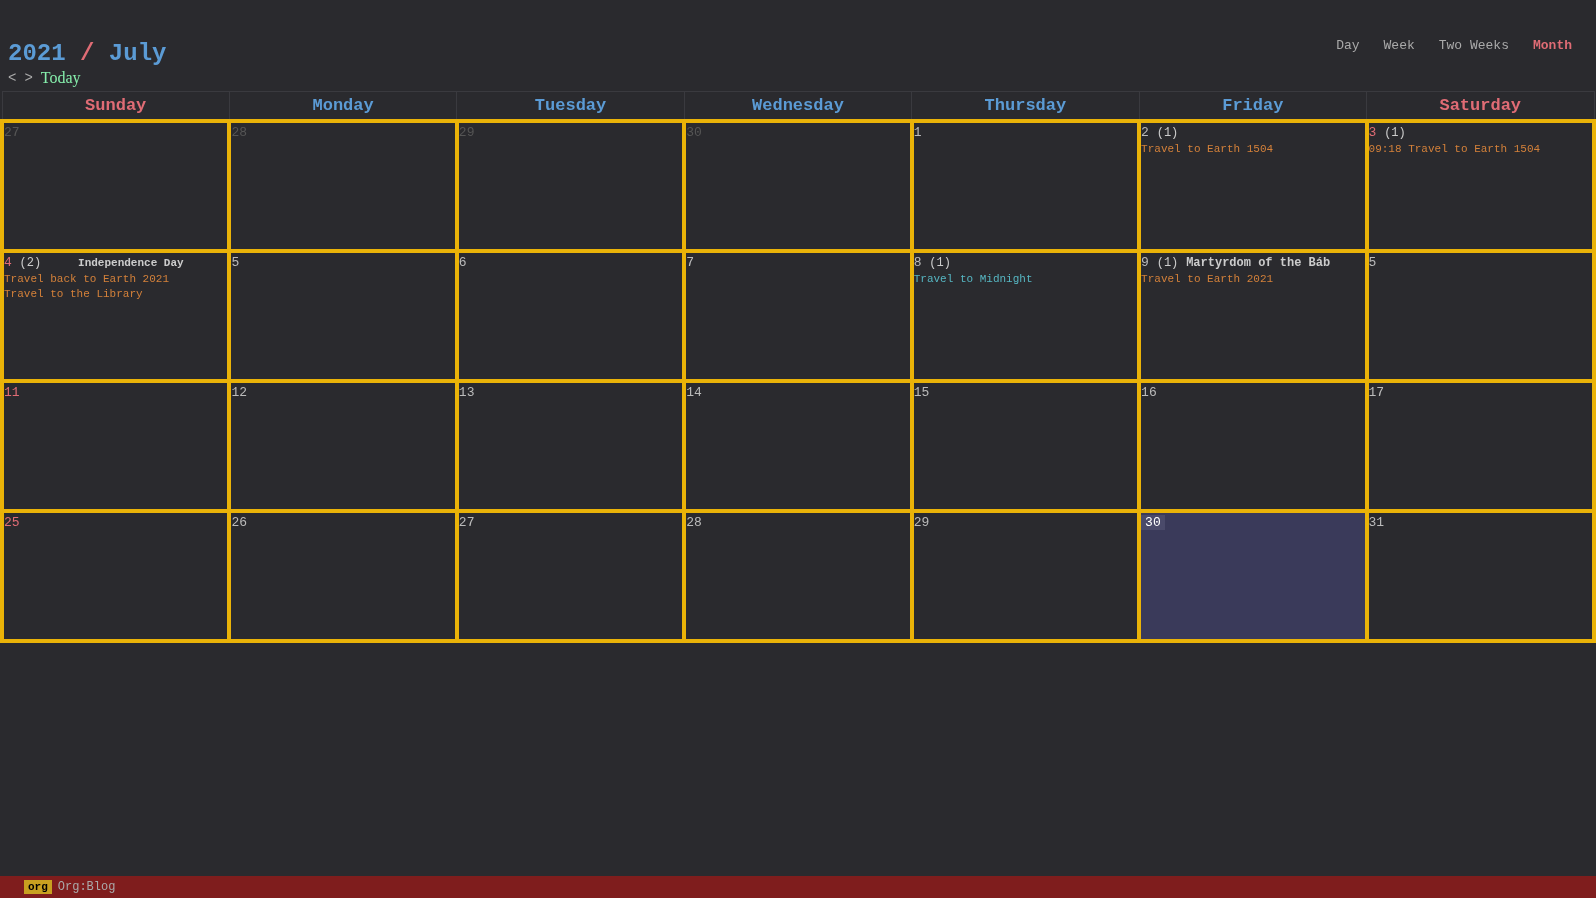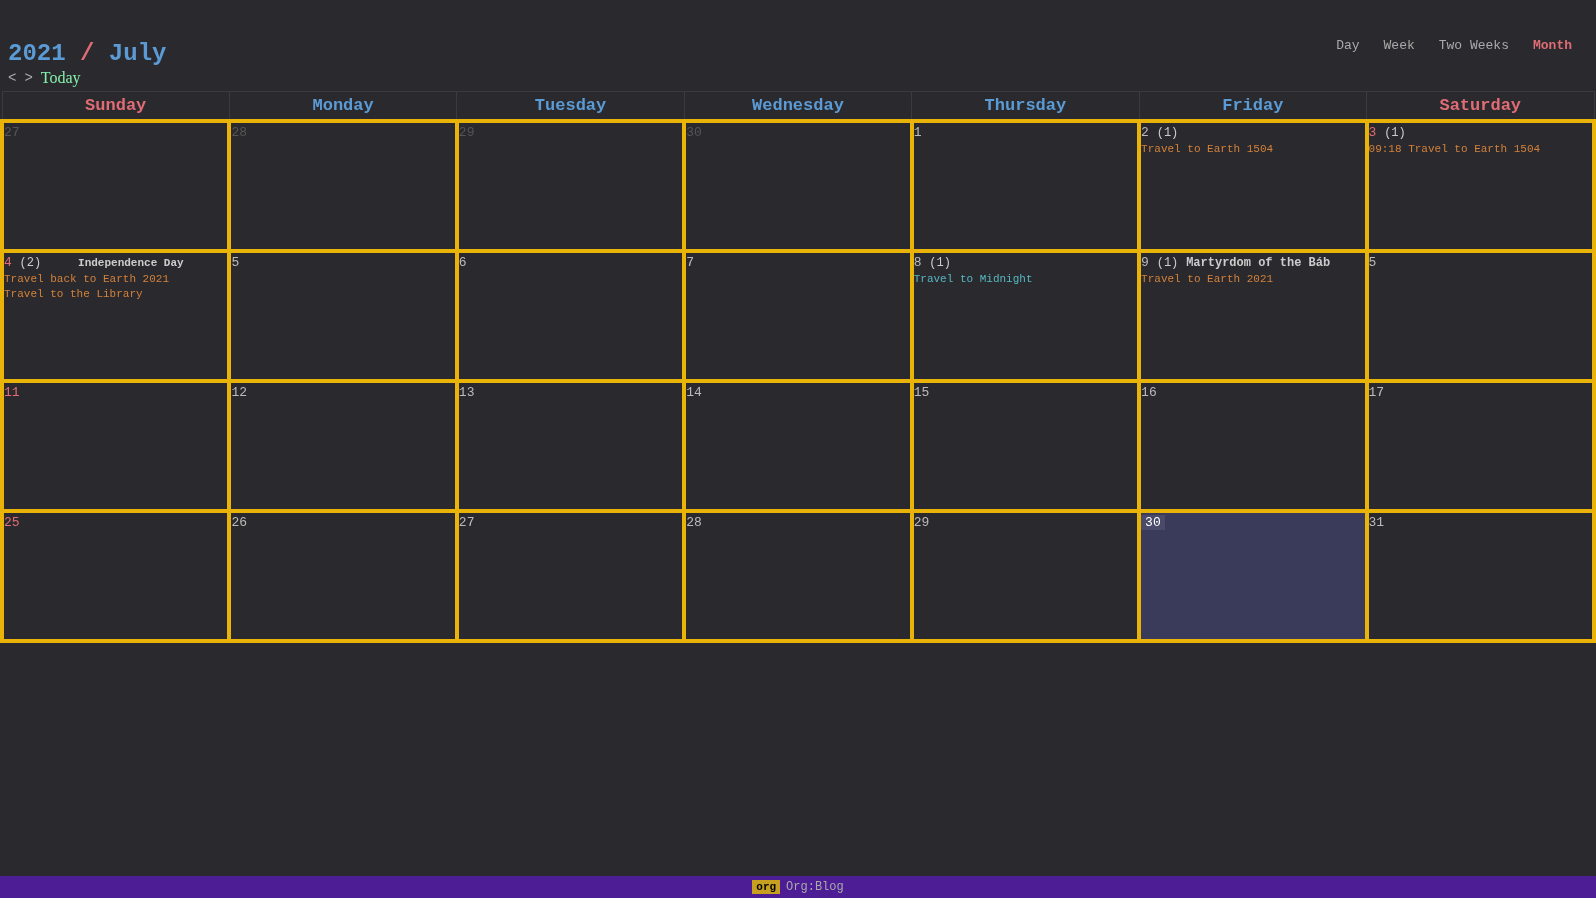--- a/index.html
+++ b/index.html
@@ -109,25 +109,24 @@
       text-overflow: ellipsis;
     }
     .event.orange { color: #d4813a; }
     .event.cyan { color: #56b6c2; }
     #footer {
       position: fixed;
       bottom: 0;
       left: 0;
       right: 0;
       padding: 4px 24px;
-      background: #4c1d95;
+      background: #7f1d1d;
       display: flex;
       align-items: center;
       gap: 6px;
-      justify-content: center;
     }
     .footer-tag {
       background: #c8a020;
       color: #000;
       font-size: 11px;
       padding: 1px 4px;
       font-weight: bold;
     }
     .footer-label { color: #aaa; font-size: 12px; }
     .count-badge { color: #ccc; font-size: 12px; }

